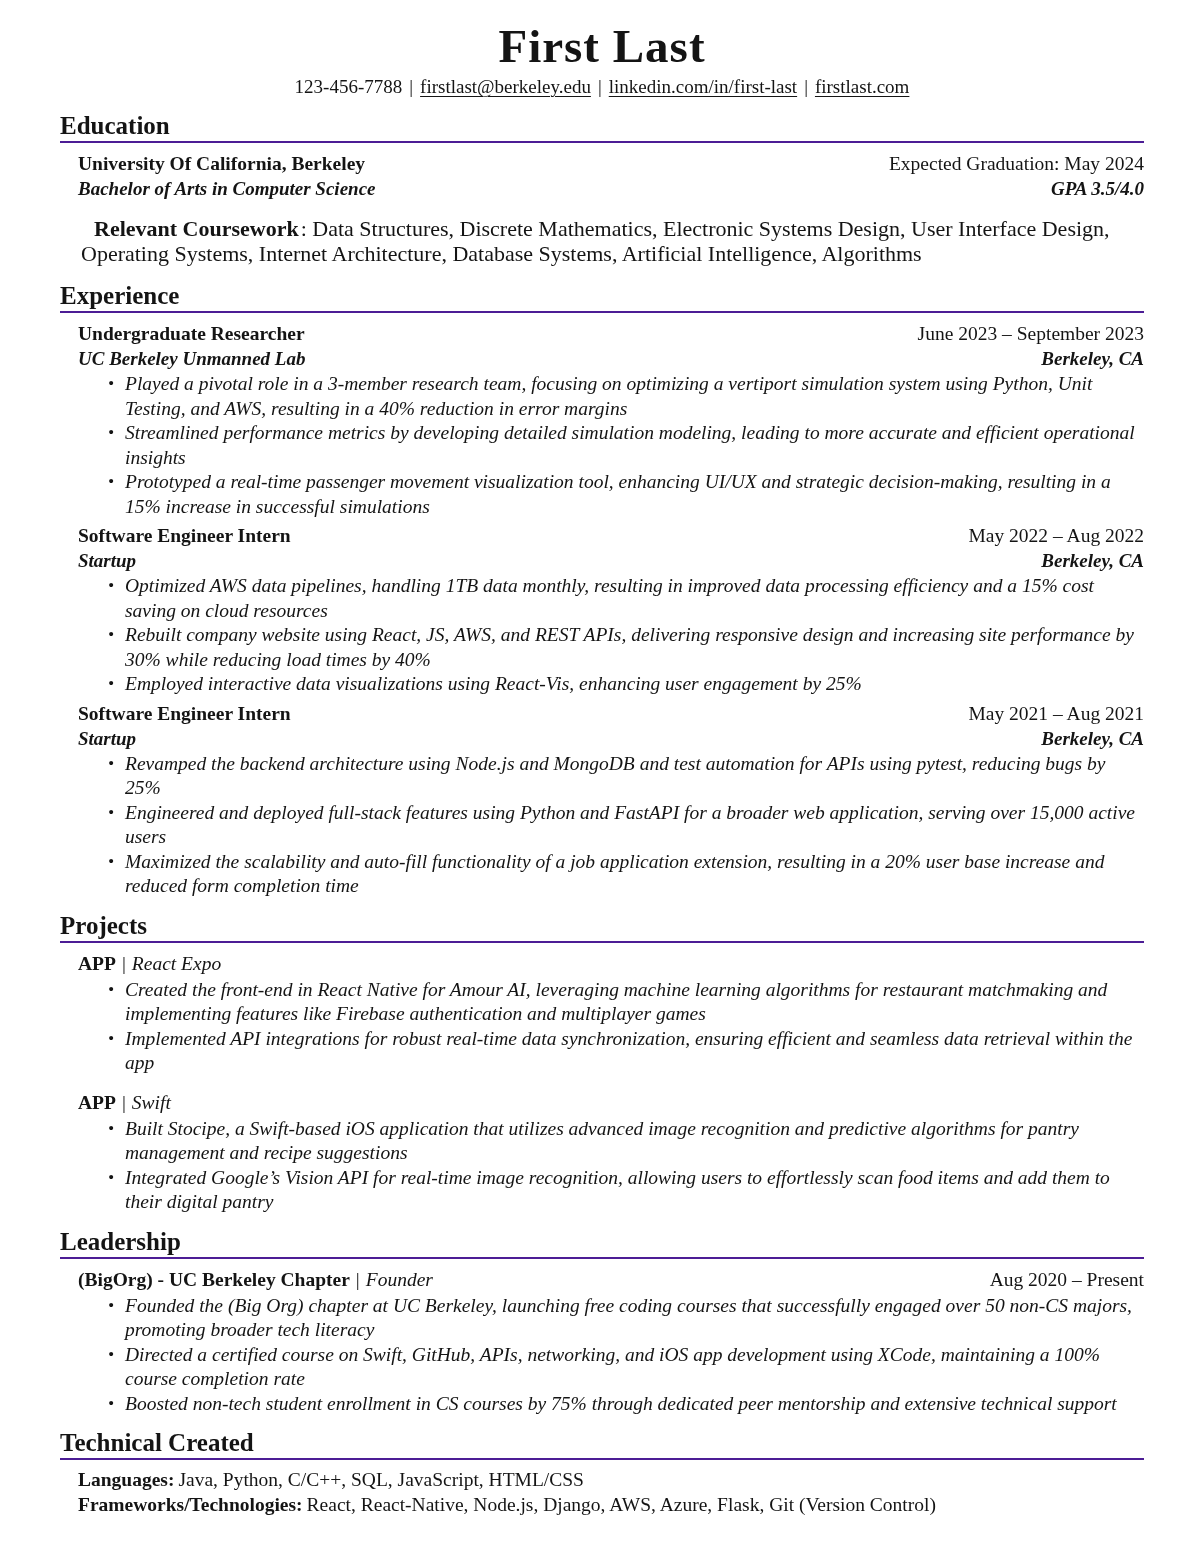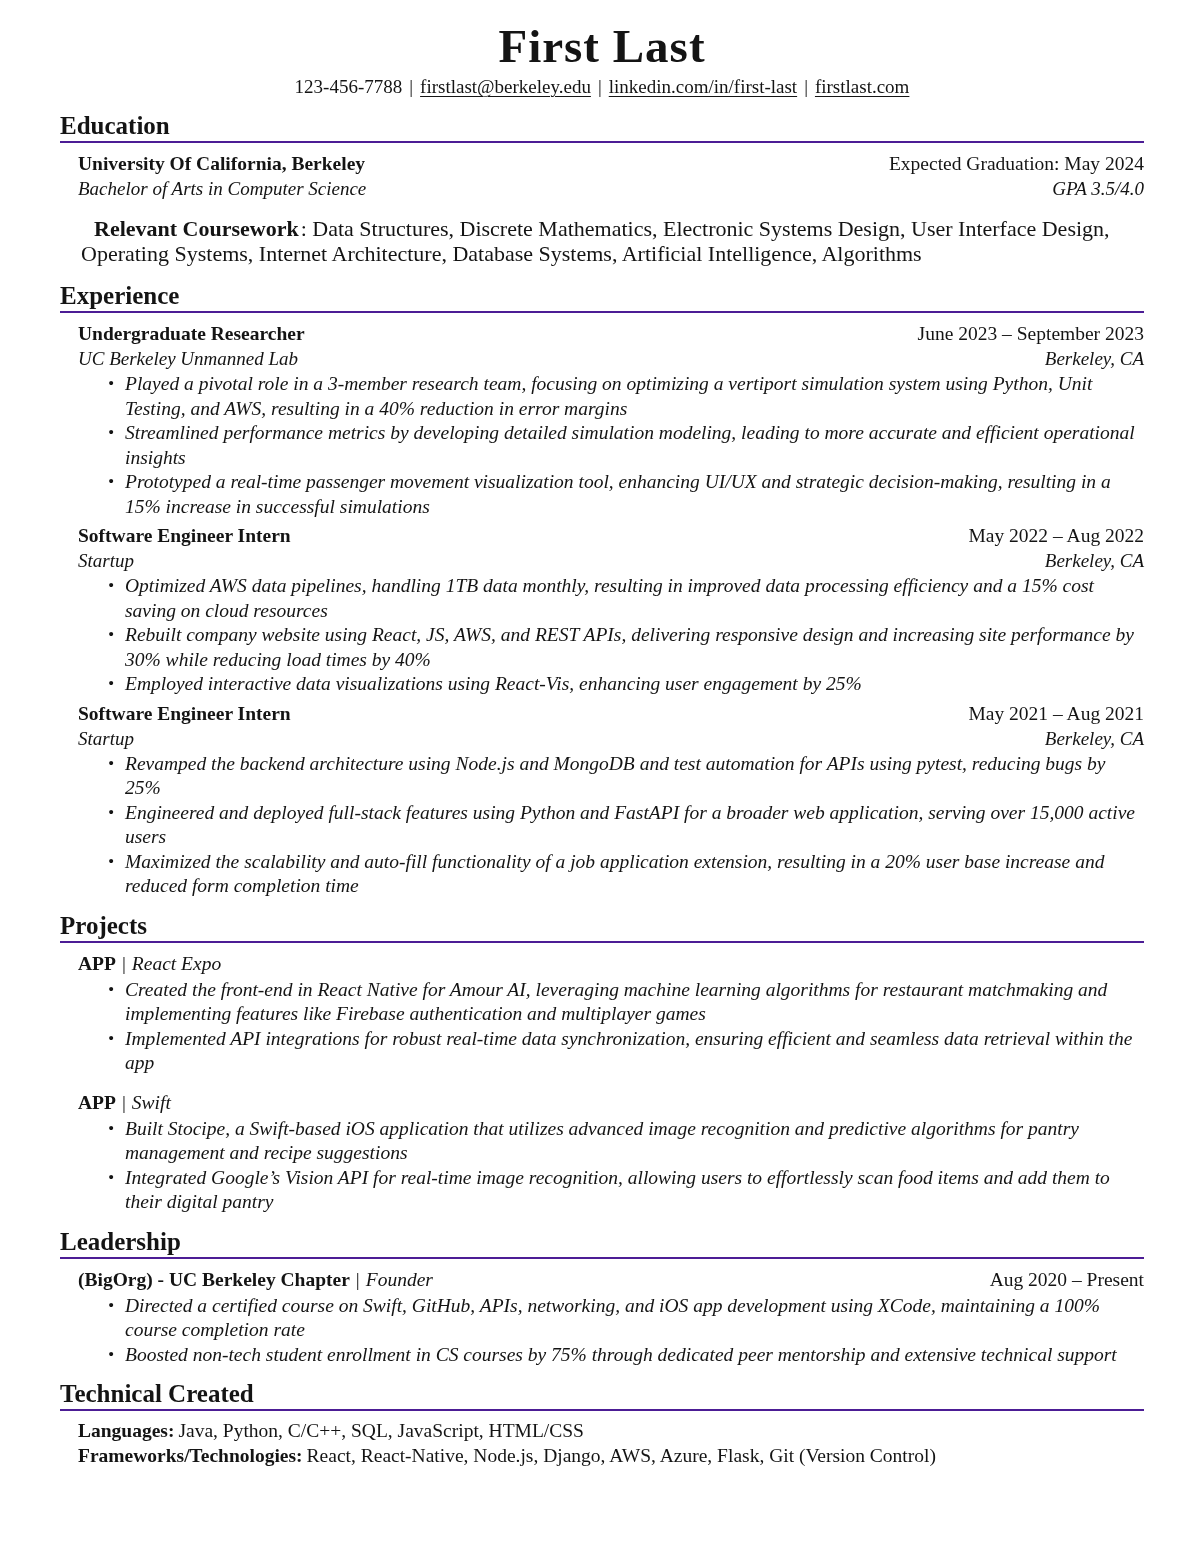--- a/index.html
+++ b/index.html
@@ -57,21 +57,21 @@
   .entry + .entry { margin-top: 4px; }
   .entry.project + .entry.project { margin-top: 14px; }
 
   .row {
     display: flex;
     justify-content: space-between;
     align-items: center;
     font-size: 19.5px;
     line-height: 26px;
   }
-  .row.sub { line-height: 24px; font-size: 19px; }
+  .row.sub { line-height: 24px; font-size: 19px; font-weight: bold; }
   .bold { font-weight: bold; }
   .it   { font-style: italic; }
   .pipe { font-weight: normal; font-style: normal; margin: 0 6px; }
 
   .coursework {
     margin: 16px;
     padding-left: 5px;
     text-indent: 13px;
     font-size: 22px;
     line-height: 24.5px;
@@ -218,20 +218,21 @@
     <div class="sec-body">
 
       <div class="entry">
         <div class="row">
           <span>
             <span class="bold">(BigOrg) - UC Berkeley Chapter</span><span class="pipe">|</span><span class="it">Founder</span>
           </span>
           <span>Aug 2020 – Present</span>
         </div>
         <ul class="bullets">
+          <li>Founded the (Big Org) chapter at UC Berkeley, launching free coding courses that successfully engaged over 50 non-CS majors, promoting broader tech literacy</li>
           <li>Directed a certified course on Swift, GitHub, APIs, networking, and iOS app development using XCode, maintaining a 100% course completion rate</li>
           <li>Boosted non-tech student enrollment in CS courses by 75% through dedicated peer mentorship and extensive technical support</li>
         </ul>
       </div>
 
     </div>
   </section>
 
   <section>
     <h2 class="sec-heading">Technical Created</h2>

